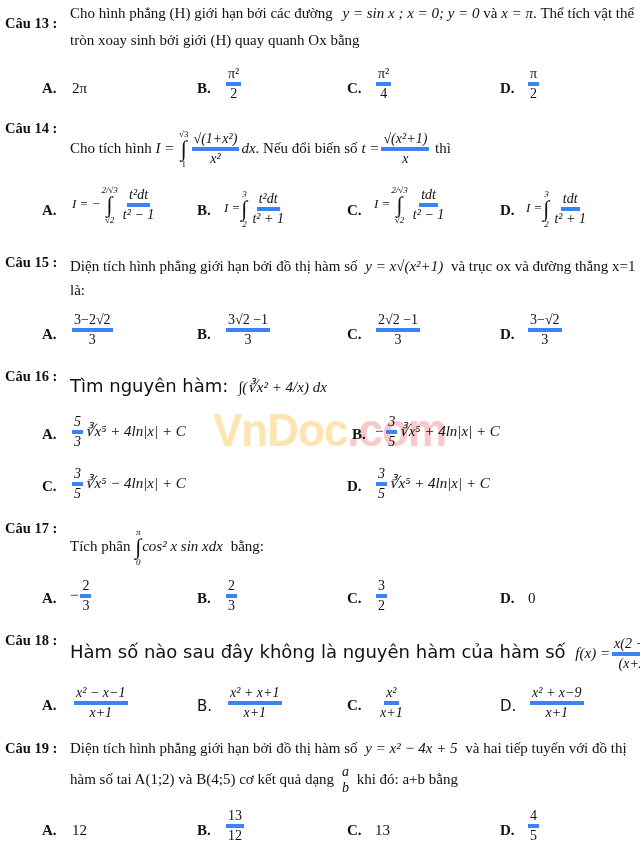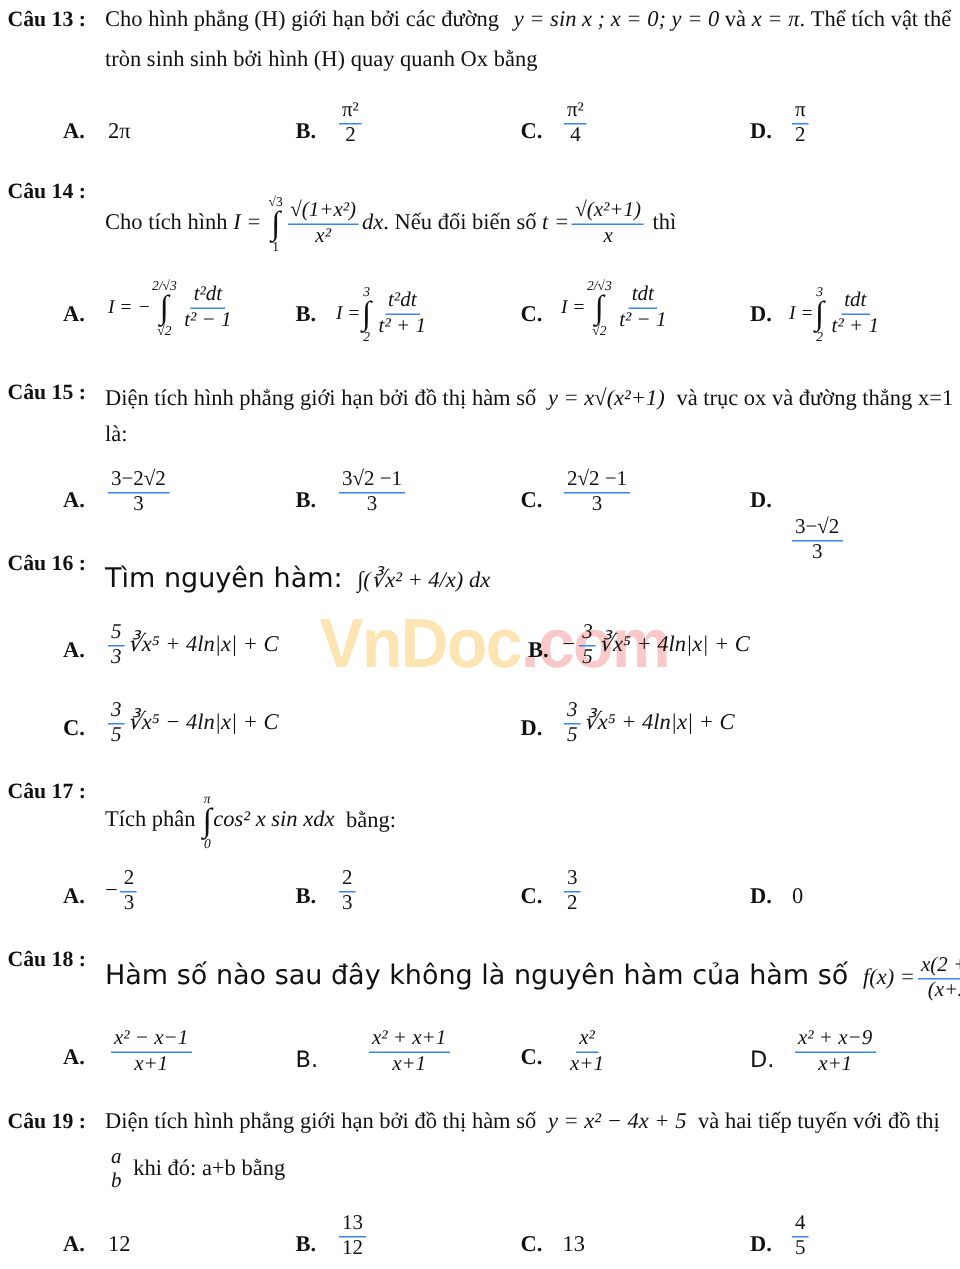--- a/index.html
+++ b/index.html
@@ -7,47 +7,47 @@
     width:640px; height:846px; position:relative; overflow:hidden;
     font-family:"Liberation Serif", serif; color:#111; font-size:15px;
   }
   .abs { position:absolute; white-space:nowrap; }
   .qlabel { font-weight:bold; font-size:14.5px; }
   .qtext { font-size:15px; }
   .sans { font-family:"DejaVu Sans", sans-serif; font-size:18px; }
   .opt-letter { font-weight:bold; font-size:15px; }
   .m { font-style:italic; }
   .frac { display:inline-flex; flex-direction:column; align-items:center; vertical-align:middle; margin:0 2px; font-size:14px; }
-  .frac .num { border-bottom:1px solid #3b82f6; padding:0 2px; line-height:1.15; }
+  .frac .num { border-bottom:4px solid #3b82f6; padding:0 2px; line-height:1.15; }
   .frac .den { padding:0 2px; line-height:1.15; }
   .intg { display:inline-flex; flex-direction:column; align-items:center; vertical-align:middle; font-size:9px; line-height:1; margin:0 1px; }
   .intg .sym { font-size:22px; line-height:0.95; }
   .watermark {
     position:absolute; left:213px; top:408px; font-family:"Liberation Sans", sans-serif;
     font-weight:bold; font-size:44px; letter-spacing:-1px; line-height:1; transform:scaleY(1.05);
   }
   .wm1 { color:#fde4b3; }
   .wm2 { color:#f9c9c9; }
 </style>
 </head>
 <body>
 
 <div class="watermark">
   <span class="wm1">VnDoc</span><span class="wm2">.com</span>
 </div>
 
 <div>
-  <span class="abs qlabel" style="left:5px;top:5px;">Câu 13 :</span>
+  <span class="abs qlabel" style="left:5px;top:15px;">Câu 13 :</span>
   <span class="abs qtext" style="left:70px;top:5px;">
     <span>Cho hình phẳng (H) giới hạn bởi các đường</span>
     <span class="m" style="margin-left:6px;">y = sin x ;  x = 0;  y = 0</span>
     <span>và</span>
     <span class="m">x = π</span><span>. Thể tích vật thể</span>
   </span>
-  <span class="abs qtext" style="left:70px;top:32px;">tròn sinh sinh bởi hình (H) quay quanh Ox bằng</span>
+  <span class="abs qtext" style="left:70px;top:32px;">tròn xoay sinh bởi giới (H) quay quanh Ox bằng</span>
 
   <span class="abs opt-letter" style="left:42px;top:80px;">A.</span>
   <span class="abs" style="left:72px;top:80px;">2π</span>
 
   <span class="abs opt-letter" style="left:197px;top:80px;">B.</span>
   <span class="abs frac" style="left:224px;top:66px;">
       <span class="num">π²</span>
       <span class="den">2</span>
     </span>
 
@@ -154,21 +154,21 @@
       <span class="den">3</span>
     </span>
 
   <span class="abs opt-letter" style="left:347px;top:326px;">C.</span>
   <span class="abs frac" style="left:374px;top:312px;justify-content:flex-end;">
       <span class="num">2√2 −1</span>
       <span class="den">3</span>
     </span>
 
   <span class="abs opt-letter" style="left:500px;top:326px;">D.</span>
-  <span class="abs frac" style="left:526px;top:312px;margin-top:32px;">
+  <span class="abs frac" style="left:526px;top:312px;">
       <span class="num">3−√2</span>
       <span class="den">3</span>
     </span>
 </div>
 
 <div>
   <span class="abs qlabel" style="left:5px;top:368px;">Câu 16 :</span>
   <span class="abs" style="left:70px;top:375px;">
     <span class="sans">Tìm nguyên hàm:</span>
     <span class="m" style="margin-left:6px;">∫(∛x² + 4/x) dx</span>
@@ -243,21 +243,21 @@
       </span>
   </span>
 
   <span class="abs opt-letter" style="left:42px;top:697px;">A.</span>
   <span class="abs frac m" style="left:72px;top:685px;">
       <span class="num">x² − x−1</span>
       <span class="den">x+1</span>
     </span>
 
   <span class="abs opt-letter sans" style="left:197px;top:697px;font-weight:normal;">B.</span>
-  <span class="abs frac m" style="left:244px;top:685px;">
+  <span class="abs frac m" style="left:226px;top:685px;">
       <span class="num">x² + x+1</span>
       <span class="den">x+1</span>
     </span>
 
   <span class="abs opt-letter" style="left:347px;top:697px;">C.</span>
   <span class="abs frac m" style="left:376px;top:685px;">
       <span class="num">x²</span>
       <span class="den">x+1</span>
     </span>
 
@@ -269,20 +269,21 @@
 </div>
 
 <div>
   <span class="abs qlabel" style="left:5px;top:740px;">Câu 19 :</span>
   <span class="abs qtext" style="left:70px;top:740px;">
     <span>Diện tích hình phẳng giới hạn bởi đồ thị hàm số</span>
     <span class="m" style="margin:0 4px;">y = x² − 4x + 5</span>
     <span>và hai tiếp tuyến với đồ thị</span>
   </span>
   <span class="abs qtext" style="left:70px;top:764px;">
+    <span>hàm số tai A(1;2) và B(4;5) cơ kết quả dạng</span>
     <span class="frac m">
         <span class="num" style="border-bottom:none;">a</span>
         <span class="den">b</span>
       </span>
     <span>khi đó: a+b bằng</span>
   </span>
 
   <span class="abs opt-letter" style="left:42px;top:822px;">A.</span>
   <span class="abs" style="left:72px;top:822px;">12</span>
 

